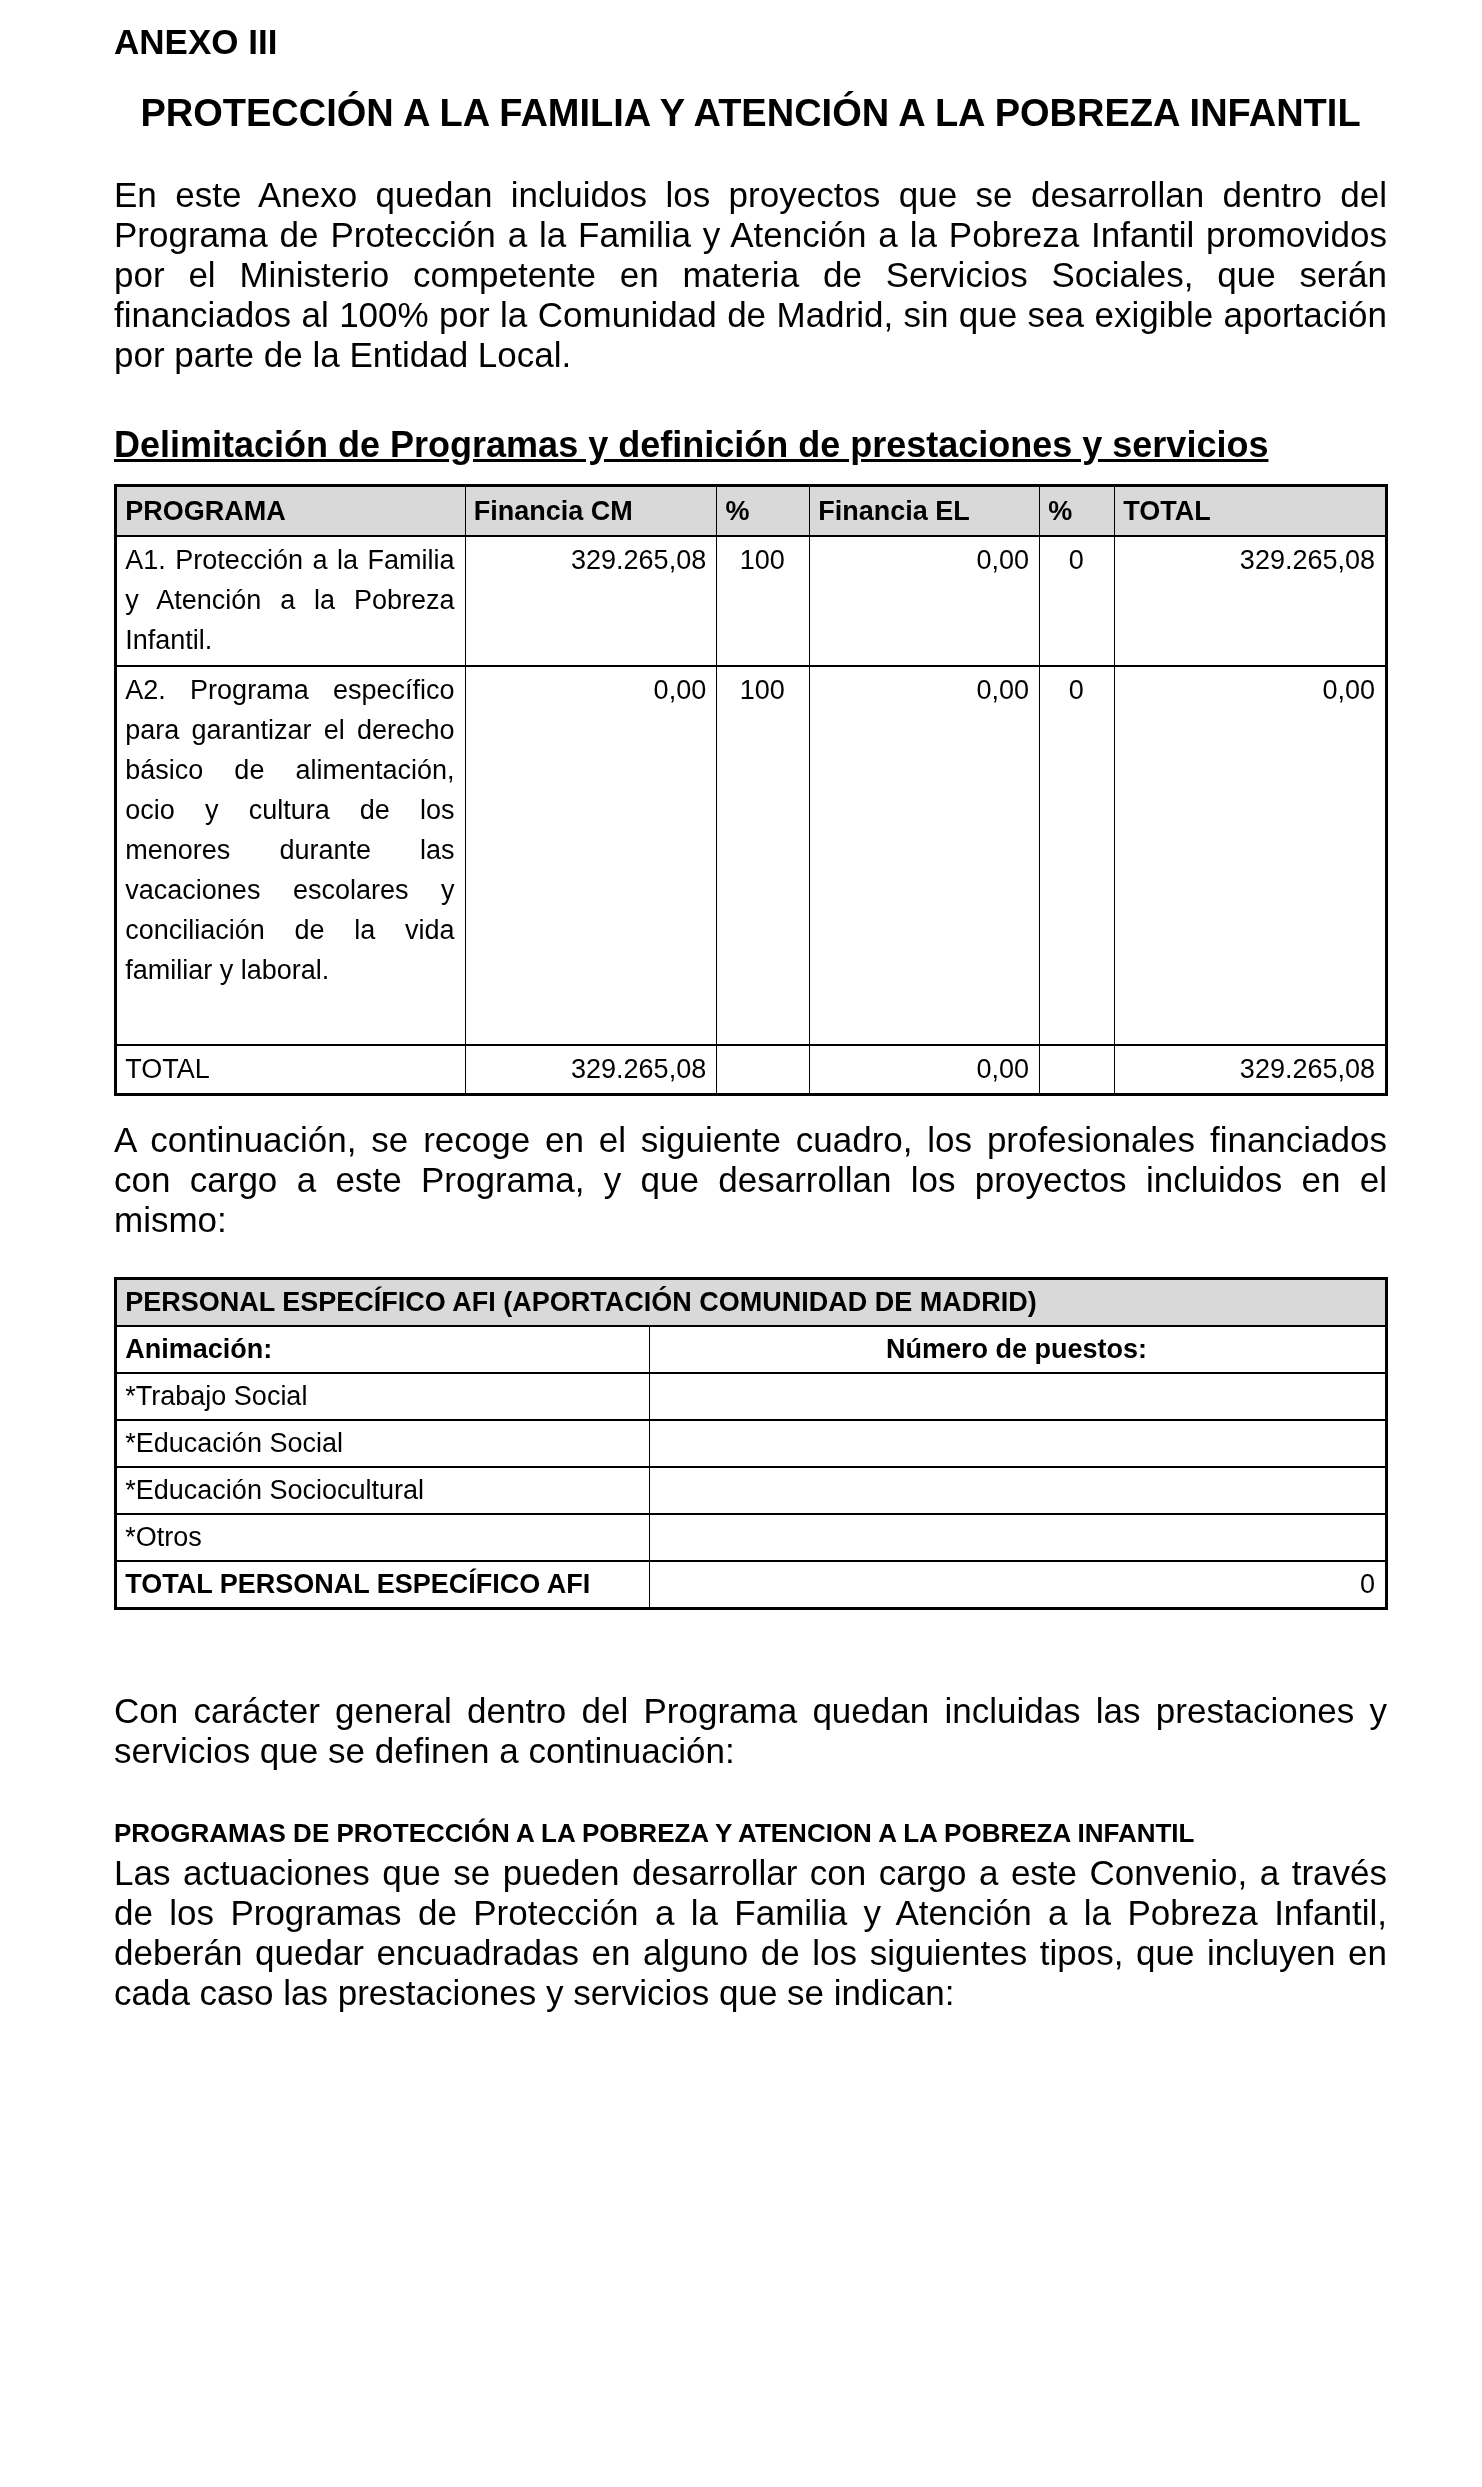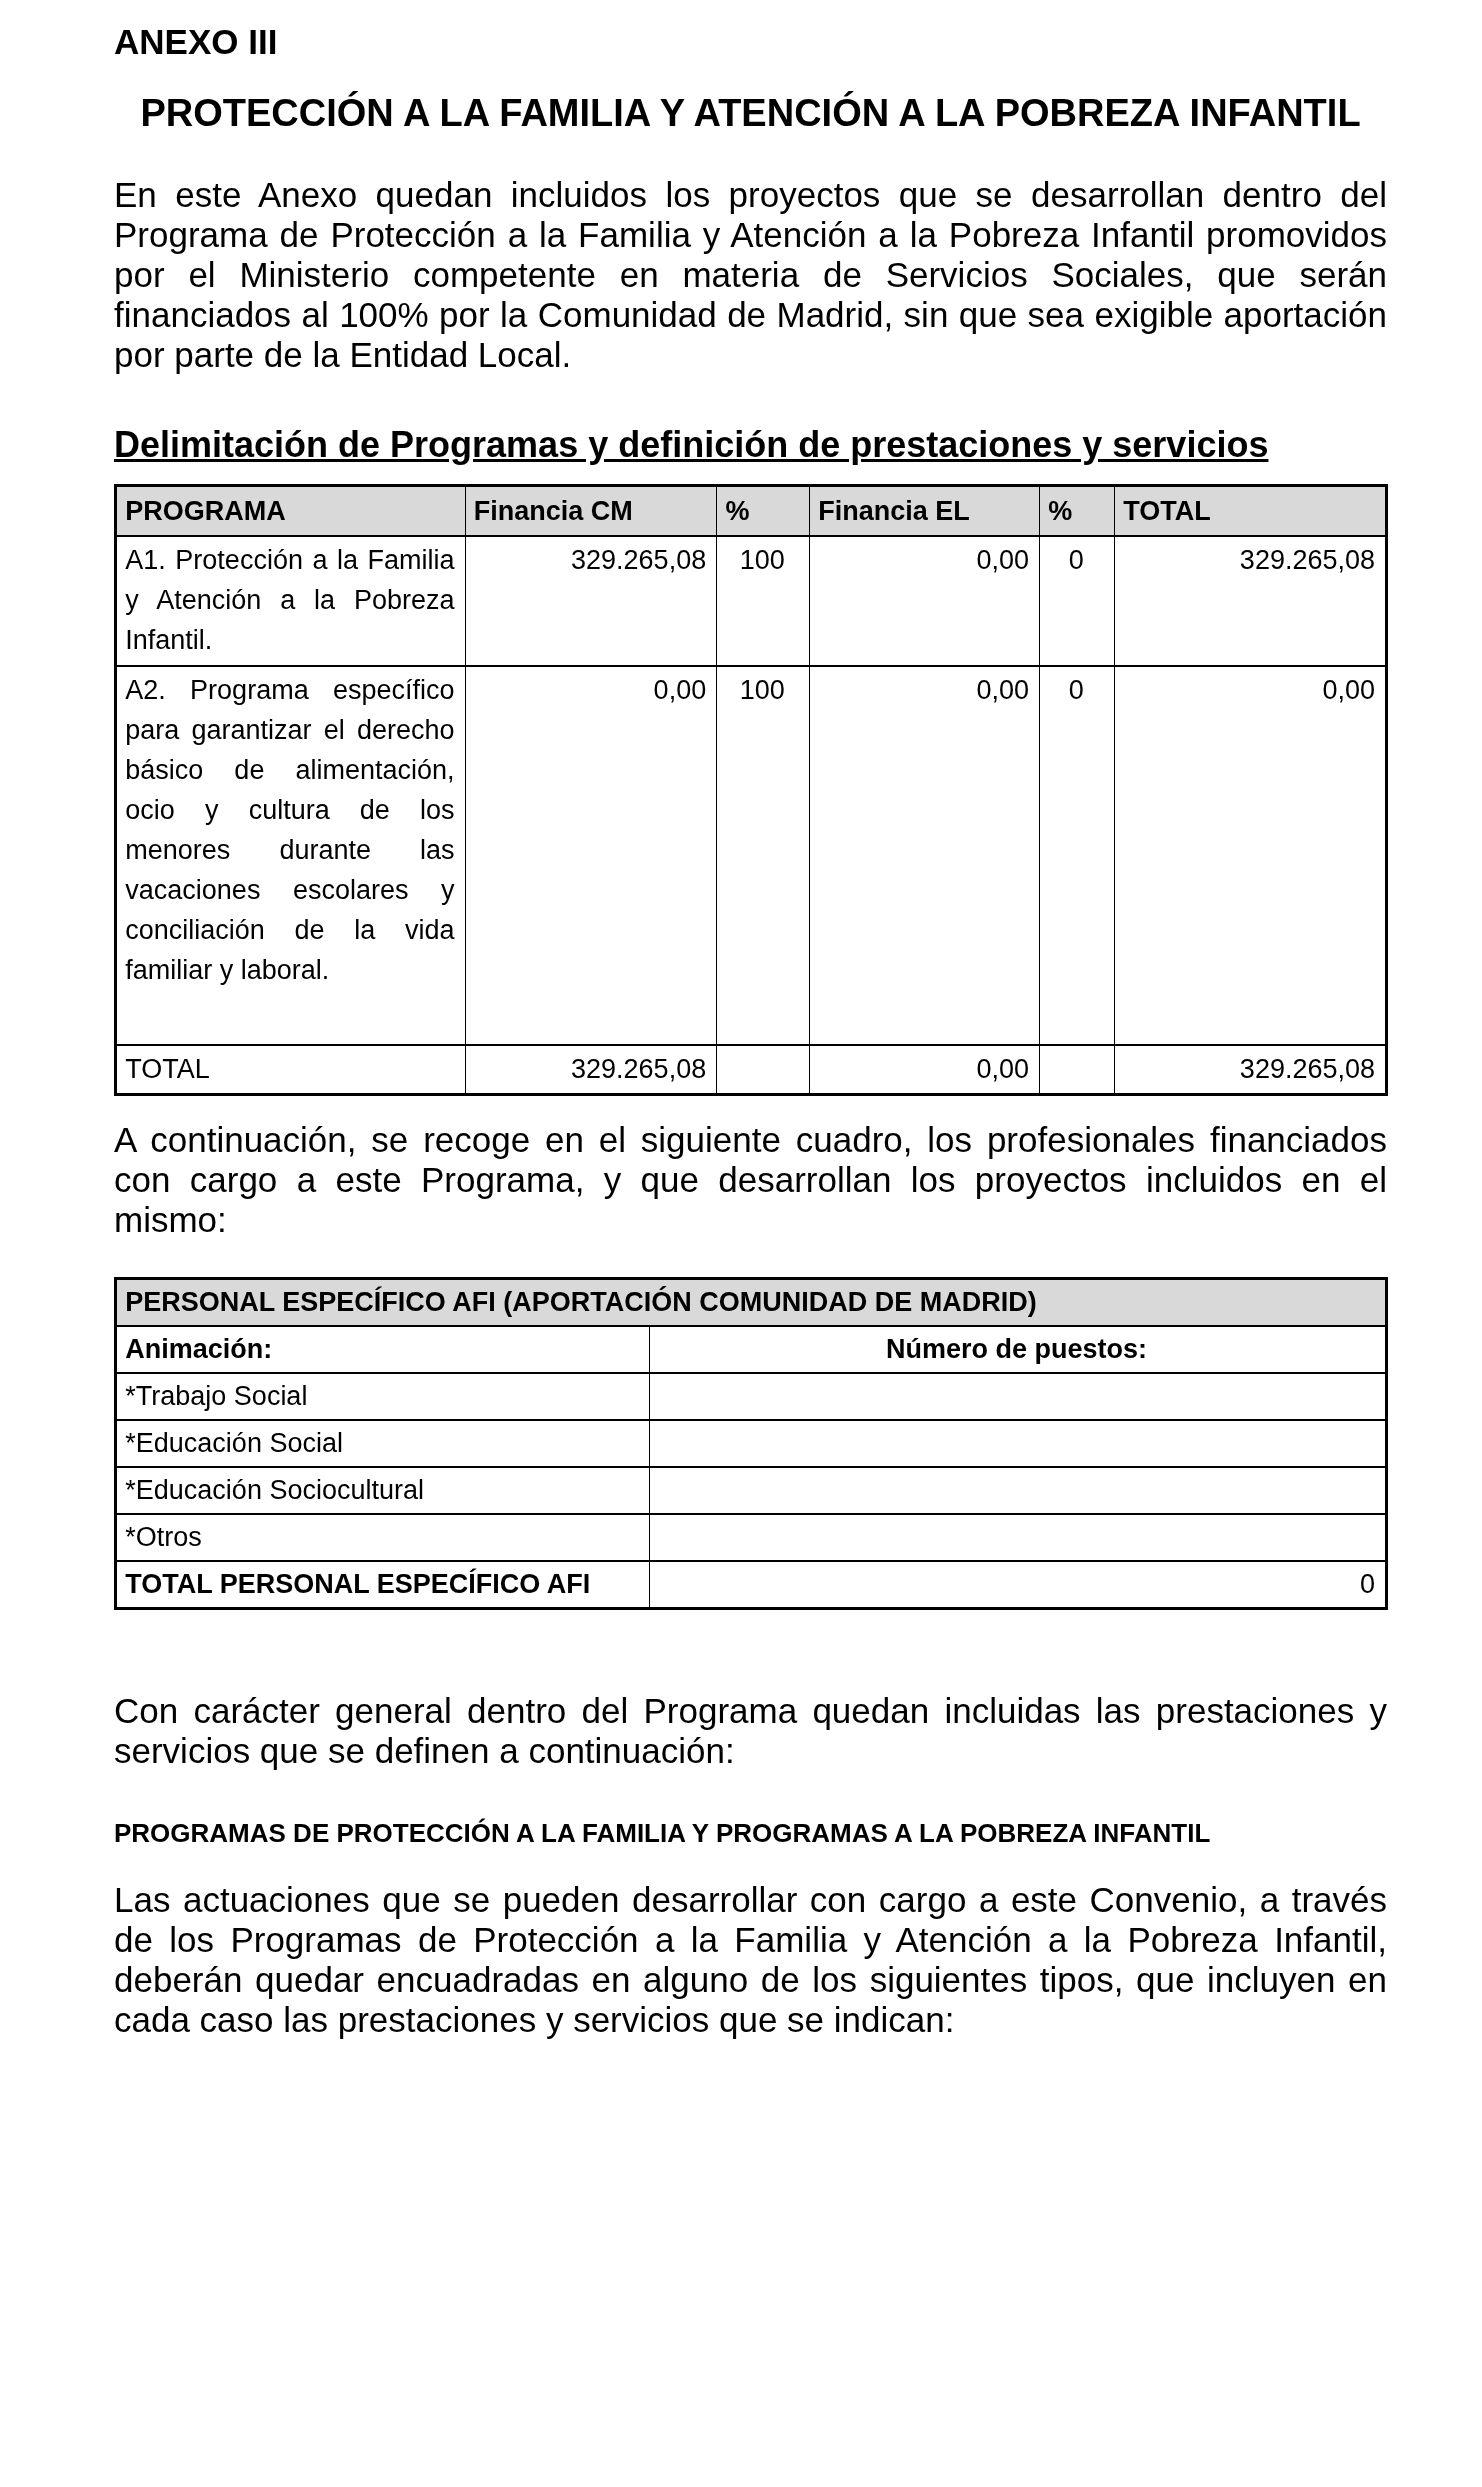--- a/index.html
+++ b/index.html
@@ -90,21 +90,21 @@
   .col-head-center { font-weight: bold; text-align: center; }
   .pt-total-label { font-weight: bold; }
   .pt-total-value { text-align: right; }
   .closing-par { margin-top: 81px; }
   .bold-heading {
     margin: 42px 0 0 0;
     font-size: 26px;
     font-weight: bold;
     line-height: 40px;
   }
-  .final-par { margin-top: 27px; }
+  .final-par { }
 </style>
 </head>
 <body>
 
 <div class="page">
 
   <h1 class="doc-title">ANEXO III</h1>
 
   <h2 class="doc-subtitle">PROTECCIÓN A LA FAMILIA Y ATENCIÓN A LA POBREZA INFANTIL</h2>
 
@@ -192,18 +192,18 @@
       </tr>
       <tr>
         <td class="pt-total-label">TOTAL PERSONAL ESPECÍFICO AFI</td>
         <td class="pt-total-value">0</td>
       </tr>
     </tbody>
   </table>
 
   <p class="body-par closing-par">Con carácter general dentro del Programa quedan incluidas las prestaciones y servicios que se definen a continuación:</p>
 
-  <p class="bold-heading">PROGRAMAS DE PROTECCIÓN A LA FAMILIA Y PROGRAMAS A LA POBREZA INFANTIL</p>
+  <p class="bold-heading">PROGRAMAS DE PROTECCIÓN A LA POBREZA Y ATENCION A LA POBREZA INFANTIL</p>
 
   <p class="body-par final-par">Las actuaciones que se pueden desarrollar con cargo a este Convenio, a través de los Programas de Protección a la Familia y Atención a la Pobreza Infantil, deberán quedar encuadradas en alguno de los siguientes tipos, que incluyen en cada caso las prestaciones y servicios que se indican:</p>
 
 </div>
 
 
 </body></html>

